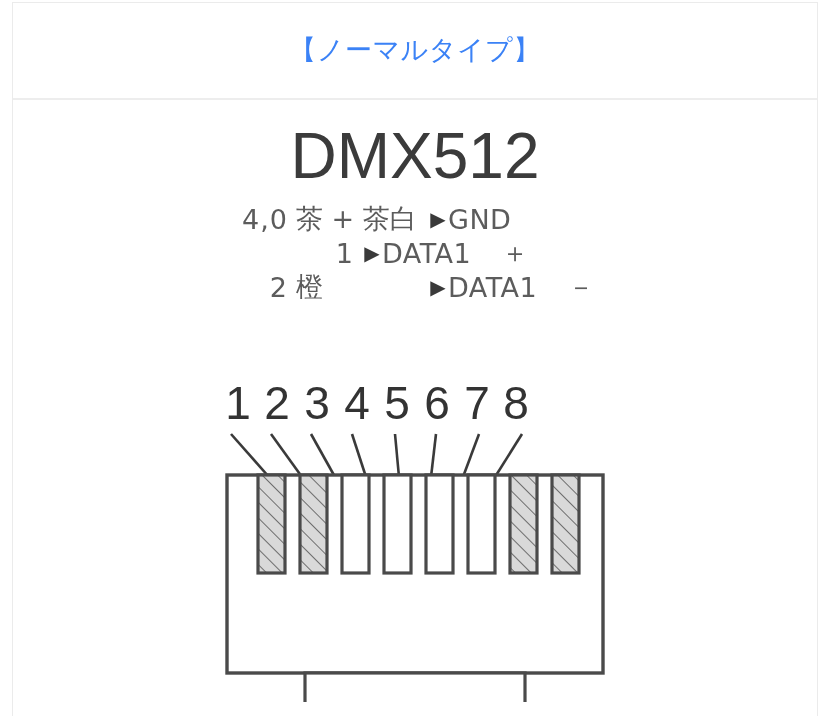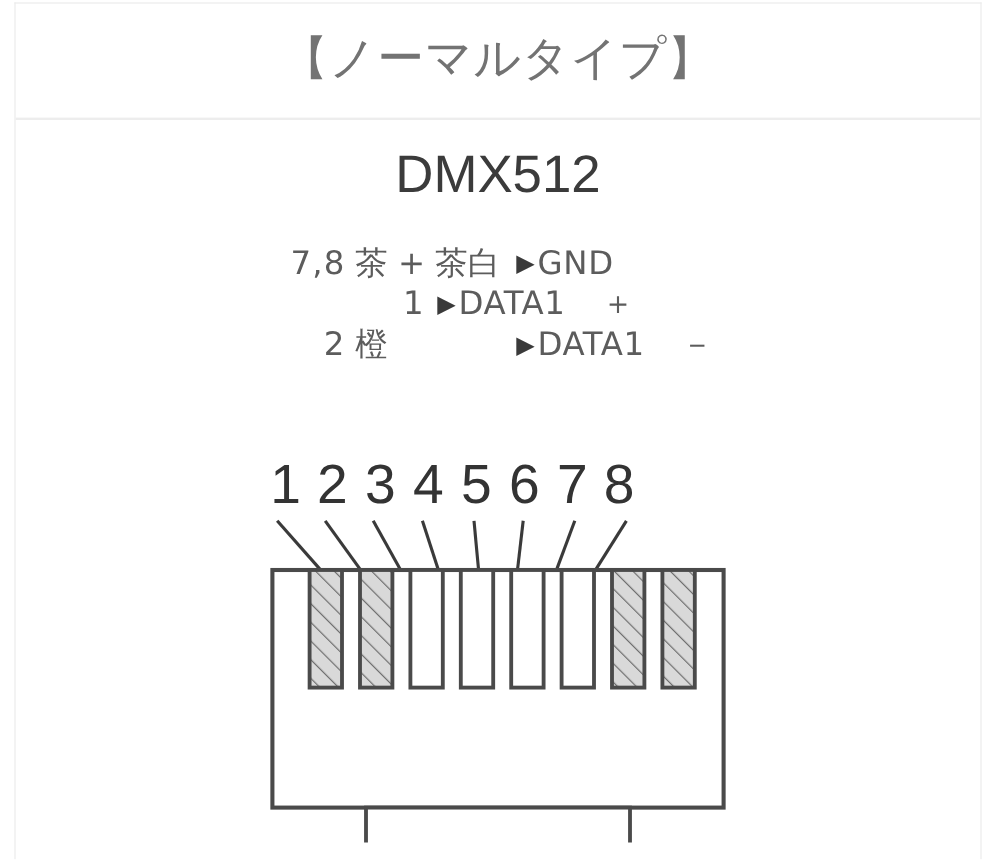--- a/index.html
+++ b/index.html
@@ -42,44 +42,44 @@
     top: 0;
     width: 100%;
     height: 97px;
     border-bottom: 2px solid #ededed;
     box-sizing: border-box;
     display: flex;
     align-items: center;
     justify-content: center;
   }
   .header-title {
-    font-size: 39px;
+    font-size: 27px;
     line-height: 1.2;
-    color: #737373;
+    color: #3b82f6;
     letter-spacing: 0.5px;
     white-space: nowrap;
     font-family: "DejaVu Sans", "Liberation Sans", sans-serif;
   }
 
   
   .card-body {
     position: absolute;
     left: 0;
     top: 99px;
     width: 100%;
     height: 615px;
   }
 
   .diagram-title {
     position: absolute;
     left: 0;
     right: 0;
     top: 22px;
     text-align: center;
-    font-size: 44px;
+    font-size: 64px;
     line-height: 1;
     color: #3b3b3b;
     font-family: "Liberation Sans", "DejaVu Sans", sans-serif;
     letter-spacing: 0px;
   }
 
   
   .pin-list {
     position: absolute;
     left: 0;
@@ -155,21 +155,21 @@
       <div class="header-title">【ノーマルタイプ】</div>
     </div>
 
     <div class="card-body">
 
       <div class="diagram-title">DMX512</div>
 
       <div class="pin-list">
 
         <div class="pin-row">
-          <span class="pin-num">7,8</span>
+          <span class="pin-num">4,0</span>
           <span class="pin-color">茶 + 茶白</span>
           <span class="pin-arrow">▶</span>
           <span class="pin-signal">GND</span>
           <span class="pin-sign"></span>
         </div>
 
         <div class="pin-row">
           <span class="pin-num">1</span>
           <span class="pin-arrow">▶</span>
           <span class="pin-signal">DATA1</span>

